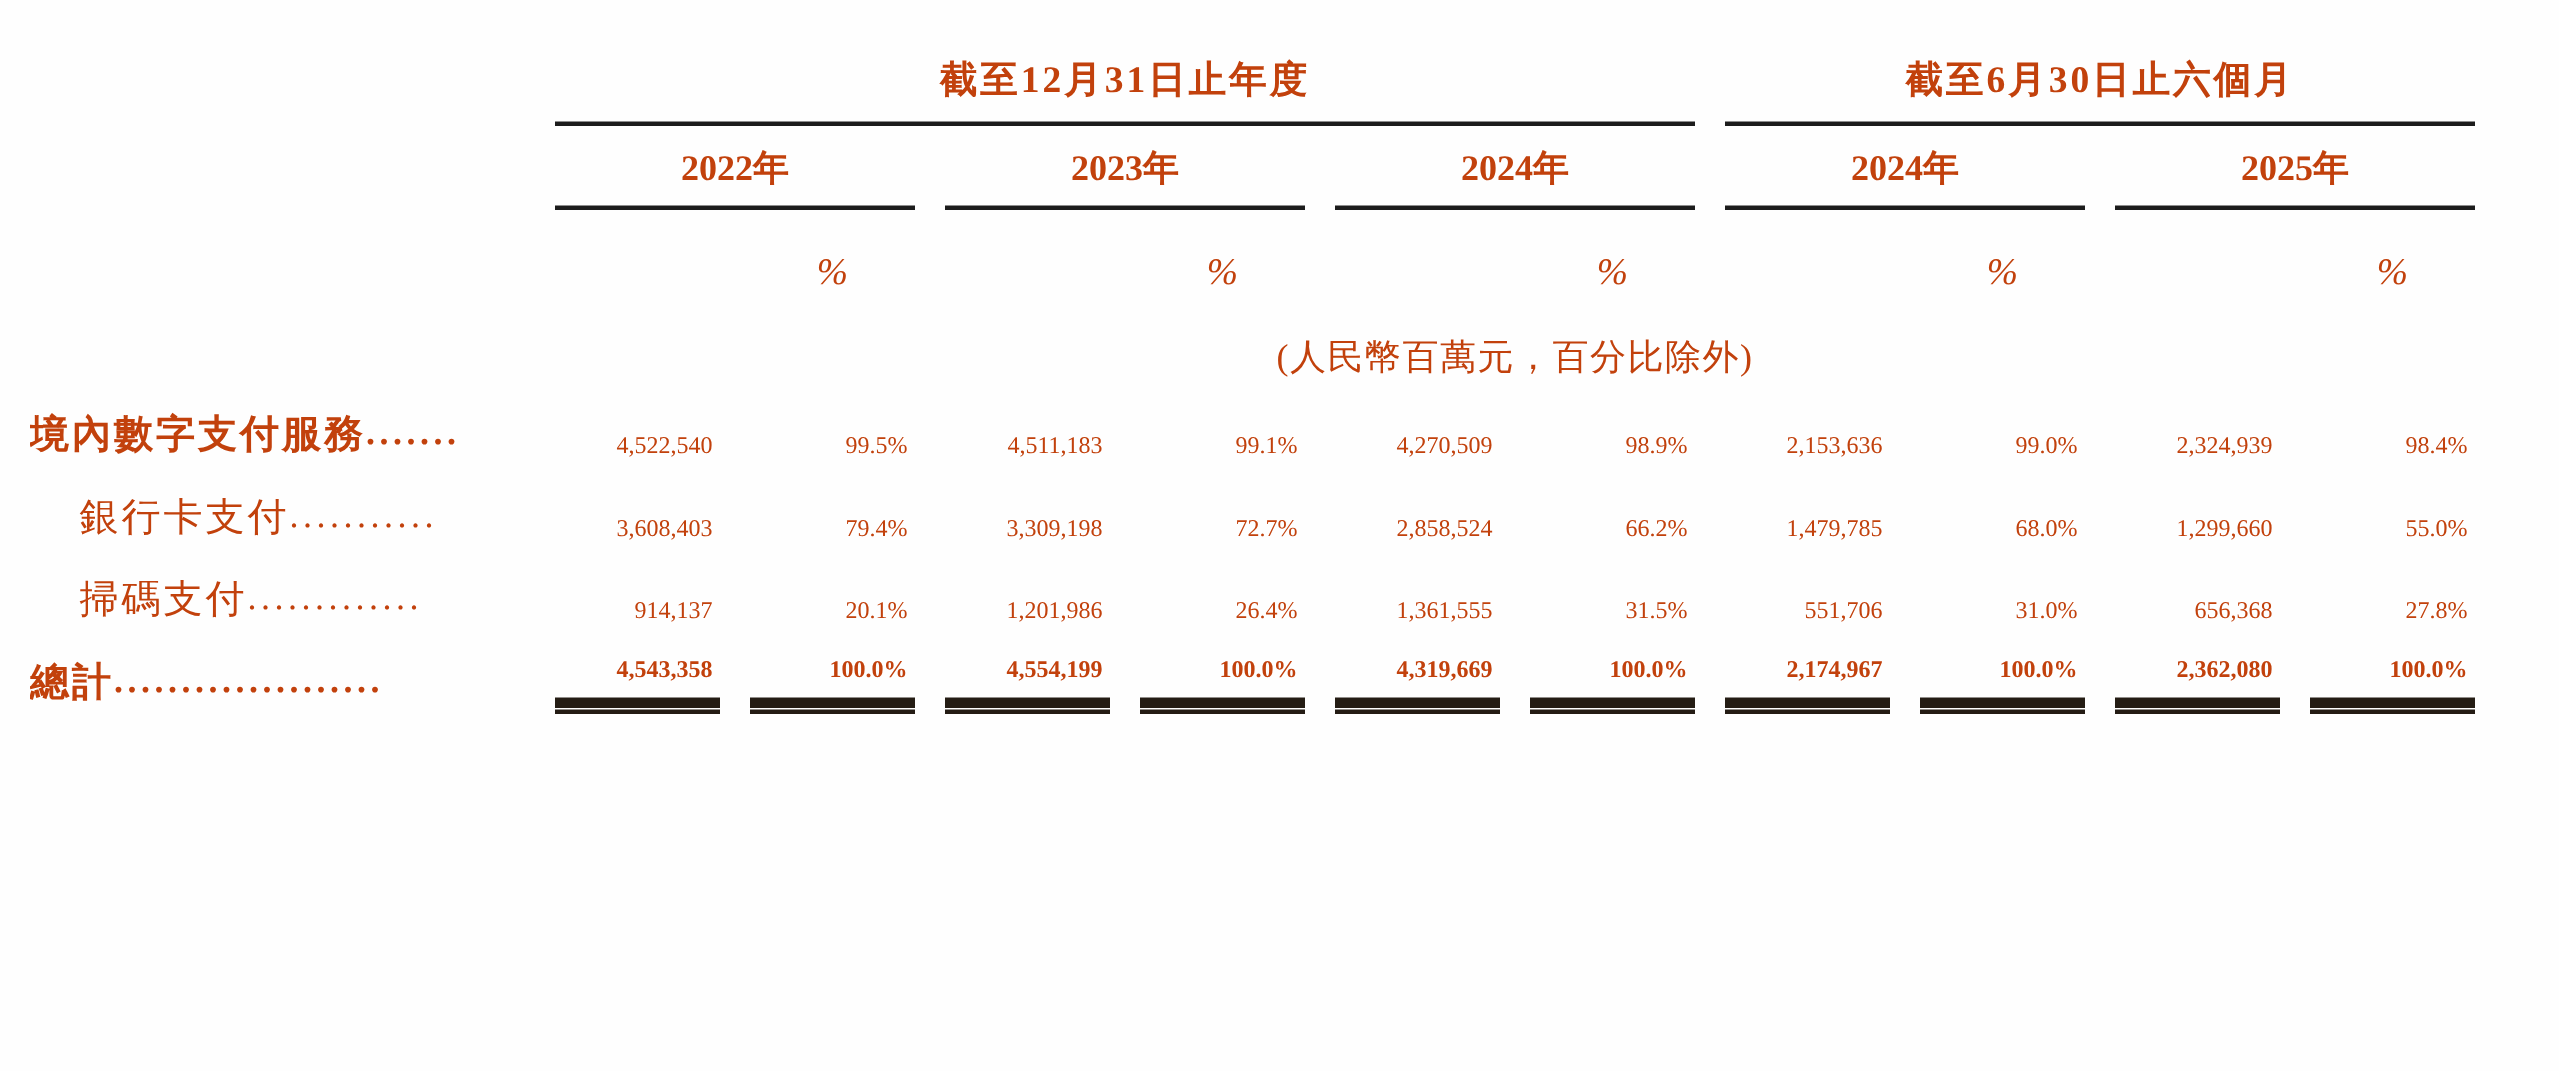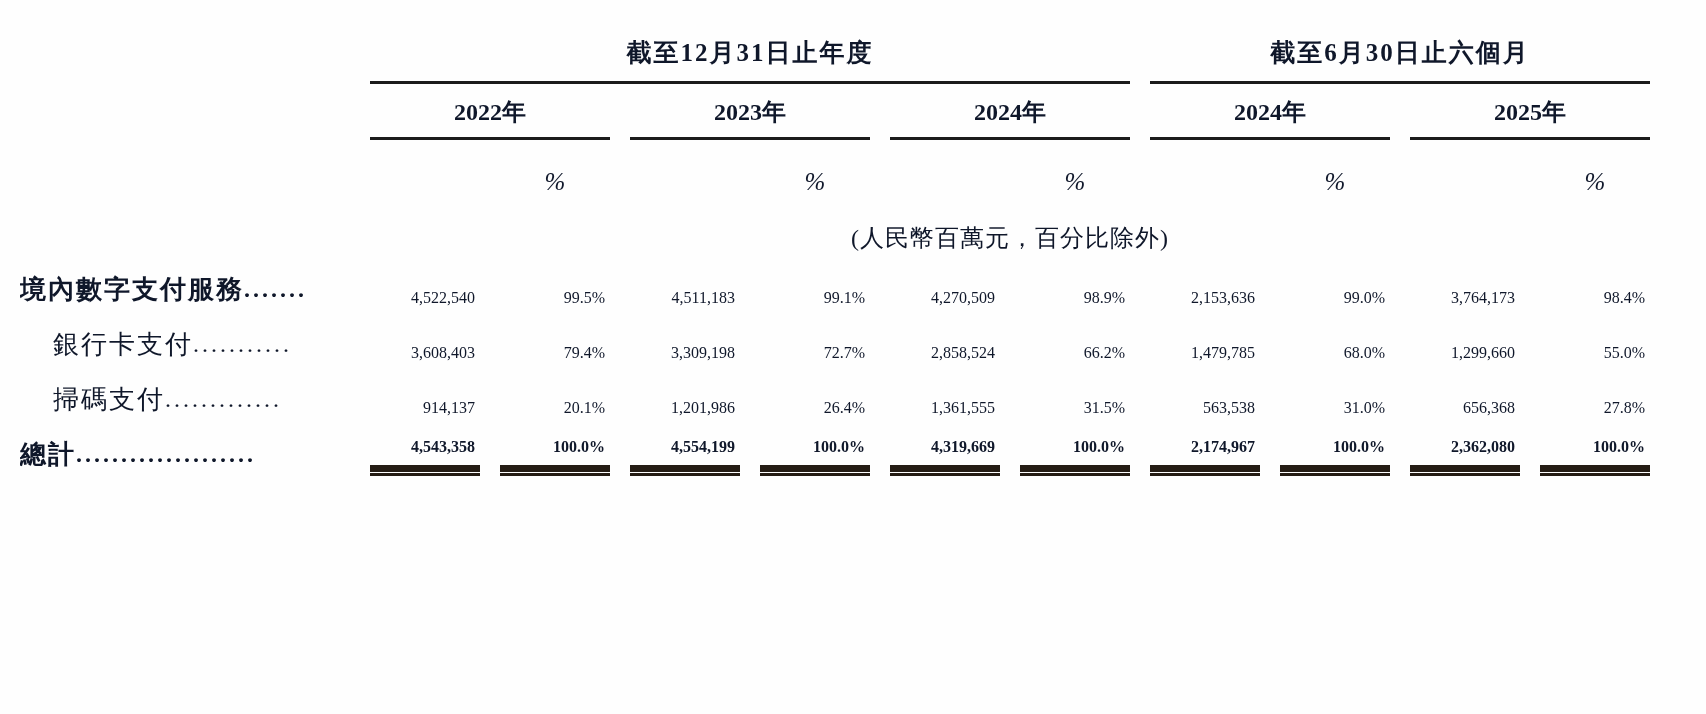--- a/index.html
+++ b/index.html
@@ -1,21 +1,21 @@
 <!DOCTYPE html>
 <html><head>
 <meta charset="utf-8">
 <style>
   html,body { margin:0; padding:0; background:#ffffff; }
   .page {
     position:relative;
     width:1706px; height:714px;
     background:#fefefdff;
     background:#fefefe;
-    color:#0f172a;
+    color:#c2410c;
     font-family:"Liberation Serif","DejaVu Serif",serif;
     overflow:hidden;
     box-sizing:border-box;
   }
   table.fin {
     border-collapse:separate;
     border-spacing:20px 0;
     margin-top:0;
   }
   col.c-label { width:330px; }
@@ -132,21 +132,21 @@
             </span>
         </td>
         <td class="num">4,522,540</td>
         <td class="num">99.5%</td>
         <td class="num">4,511,183</td>
         <td class="num">99.1%</td>
         <td class="num">4,270,509</td>
         <td class="num">98.9%</td>
         <td class="num">2,153,636</td>
         <td class="num">99.0%</td>
-        <td class="num">3,764,173</td>
+        <td class="num">2,324,939</td>
         <td class="num">98.4%</td>
       </tr>
 
       <tr class="r-data indent">
         <td class="lbl">
           <span class="lblwrap">
               <span class="lab">銀行卡支付</span>
               <span class="leader">...........</span>
             </span>
         </td>
@@ -168,21 +168,21 @@
               <span class="lab">掃碼支付</span>
               <span class="leader">.............</span>
             </span>
         </td>
         <td class="num">914,137</td>
         <td class="num">20.1%</td>
         <td class="num">1,201,986</td>
         <td class="num">26.4%</td>
         <td class="num">1,361,555</td>
         <td class="num">31.5%</td>
-        <td class="num">563,538</td>
+        <td class="num">551,706</td>
         <td class="num">31.0%</td>
         <td class="num">656,368</td>
         <td class="num">27.8%</td>
       </tr>
 
 
 
       <tr class="r-total">
         <td class="lbl">
           <span class="lblwrap">

